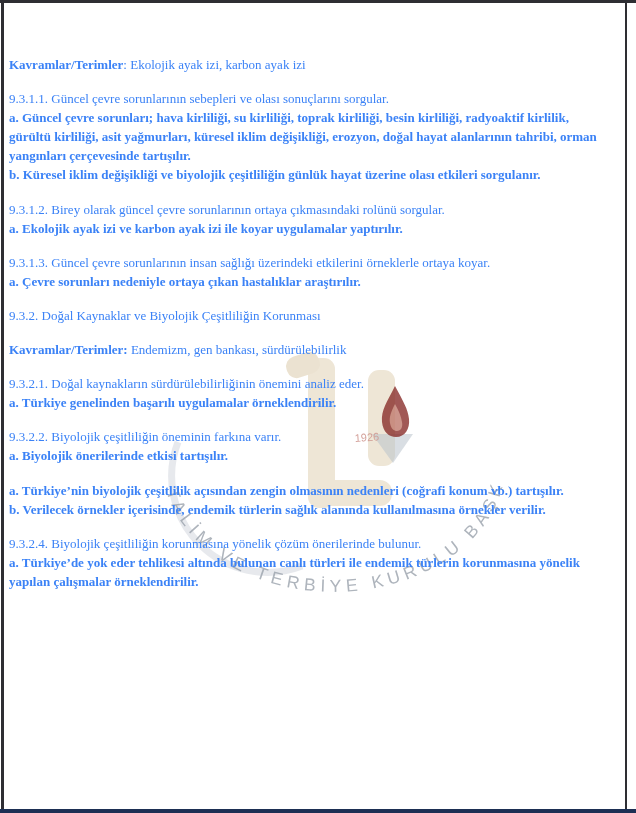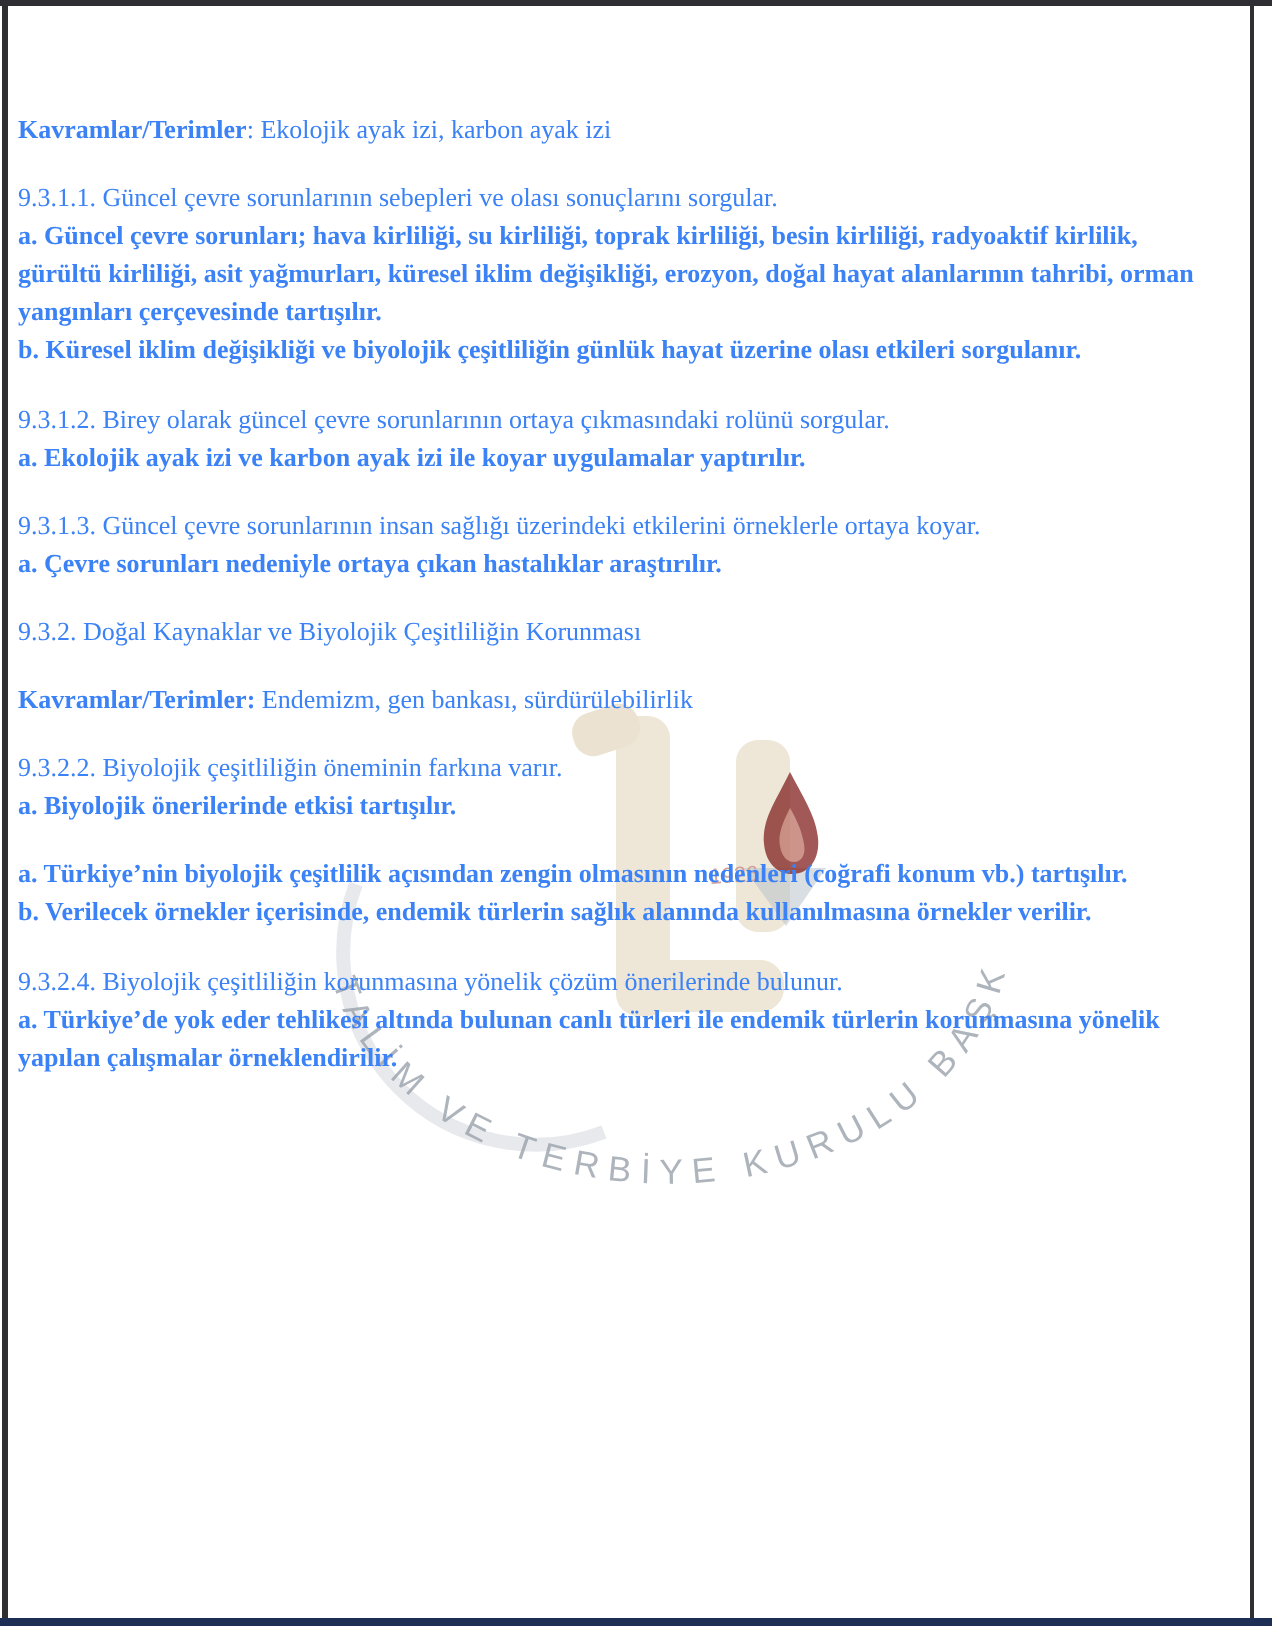--- a/index.html
+++ b/index.html
@@ -74,20 +74,24 @@
       </div>
       <div class="section sec-outcome">
         <div class="heading">9.3.1.3. Güncel çevre sorunlarının insan sağlığı üzerindeki etkilerini örneklerle ortaya koyar.</div>
         <div class="note">a. Çevre sorunları nedeniyle ortaya çıkan hastalıklar araştırılır.</div>
       </div>
       <div class="section sec-unit">
         <div class="heading">9.3.2. Doğal Kaynaklar ve Biyolojik Çeşitliliğin Korunması</div>
       </div>
       <div class="section sec-terms"><span class="bold">Kavramlar/Terimler:</span><span> Endemizm, gen bankası, sürdürülebilirlik</span></div>
       <div class="section sec-outcome">
+        <div class="heading">9.3.2.1. Doğal kaynakların sürdürülebilirliğinin önemini analiz eder.</div>
+        <div class="note">a. Türkiye genelinden başarılı uygulamalar örneklendirilir.</div>
+      </div>
+      <div class="section sec-outcome">
         <div class="heading">9.3.2.2. Biyolojik çeşitliliğin öneminin farkına varır.</div>
         <div class="note">a. Biyolojik önerilerinde etkisi tartışılır.</div>
       </div>
       <div class="section sec-outcome">
         <div class="note">a. Türkiye’nin biyolojik çeşitlilik açısından zengin olmasının nedenleri (coğrafi konum vb.) tartışılır.</div>
         <div class="note">b. Verilecek örnekler içerisinde, endemik türlerin sağlık alanında kullanılmasına örnekler verilir.</div>
       </div>
       <div class="section sec-outcome">
         <div class="heading">9.3.2.4. Biyolojik çeşitliliğin korunmasına yönelik çözüm önerilerinde bulunur.</div>
         <div class="note">a. Türkiye’de yok eder tehlikesi altında bulunan canlı türleri ile endemik türlerin korunmasına yönelik yapılan çalışmalar örneklendirilir.</div>

